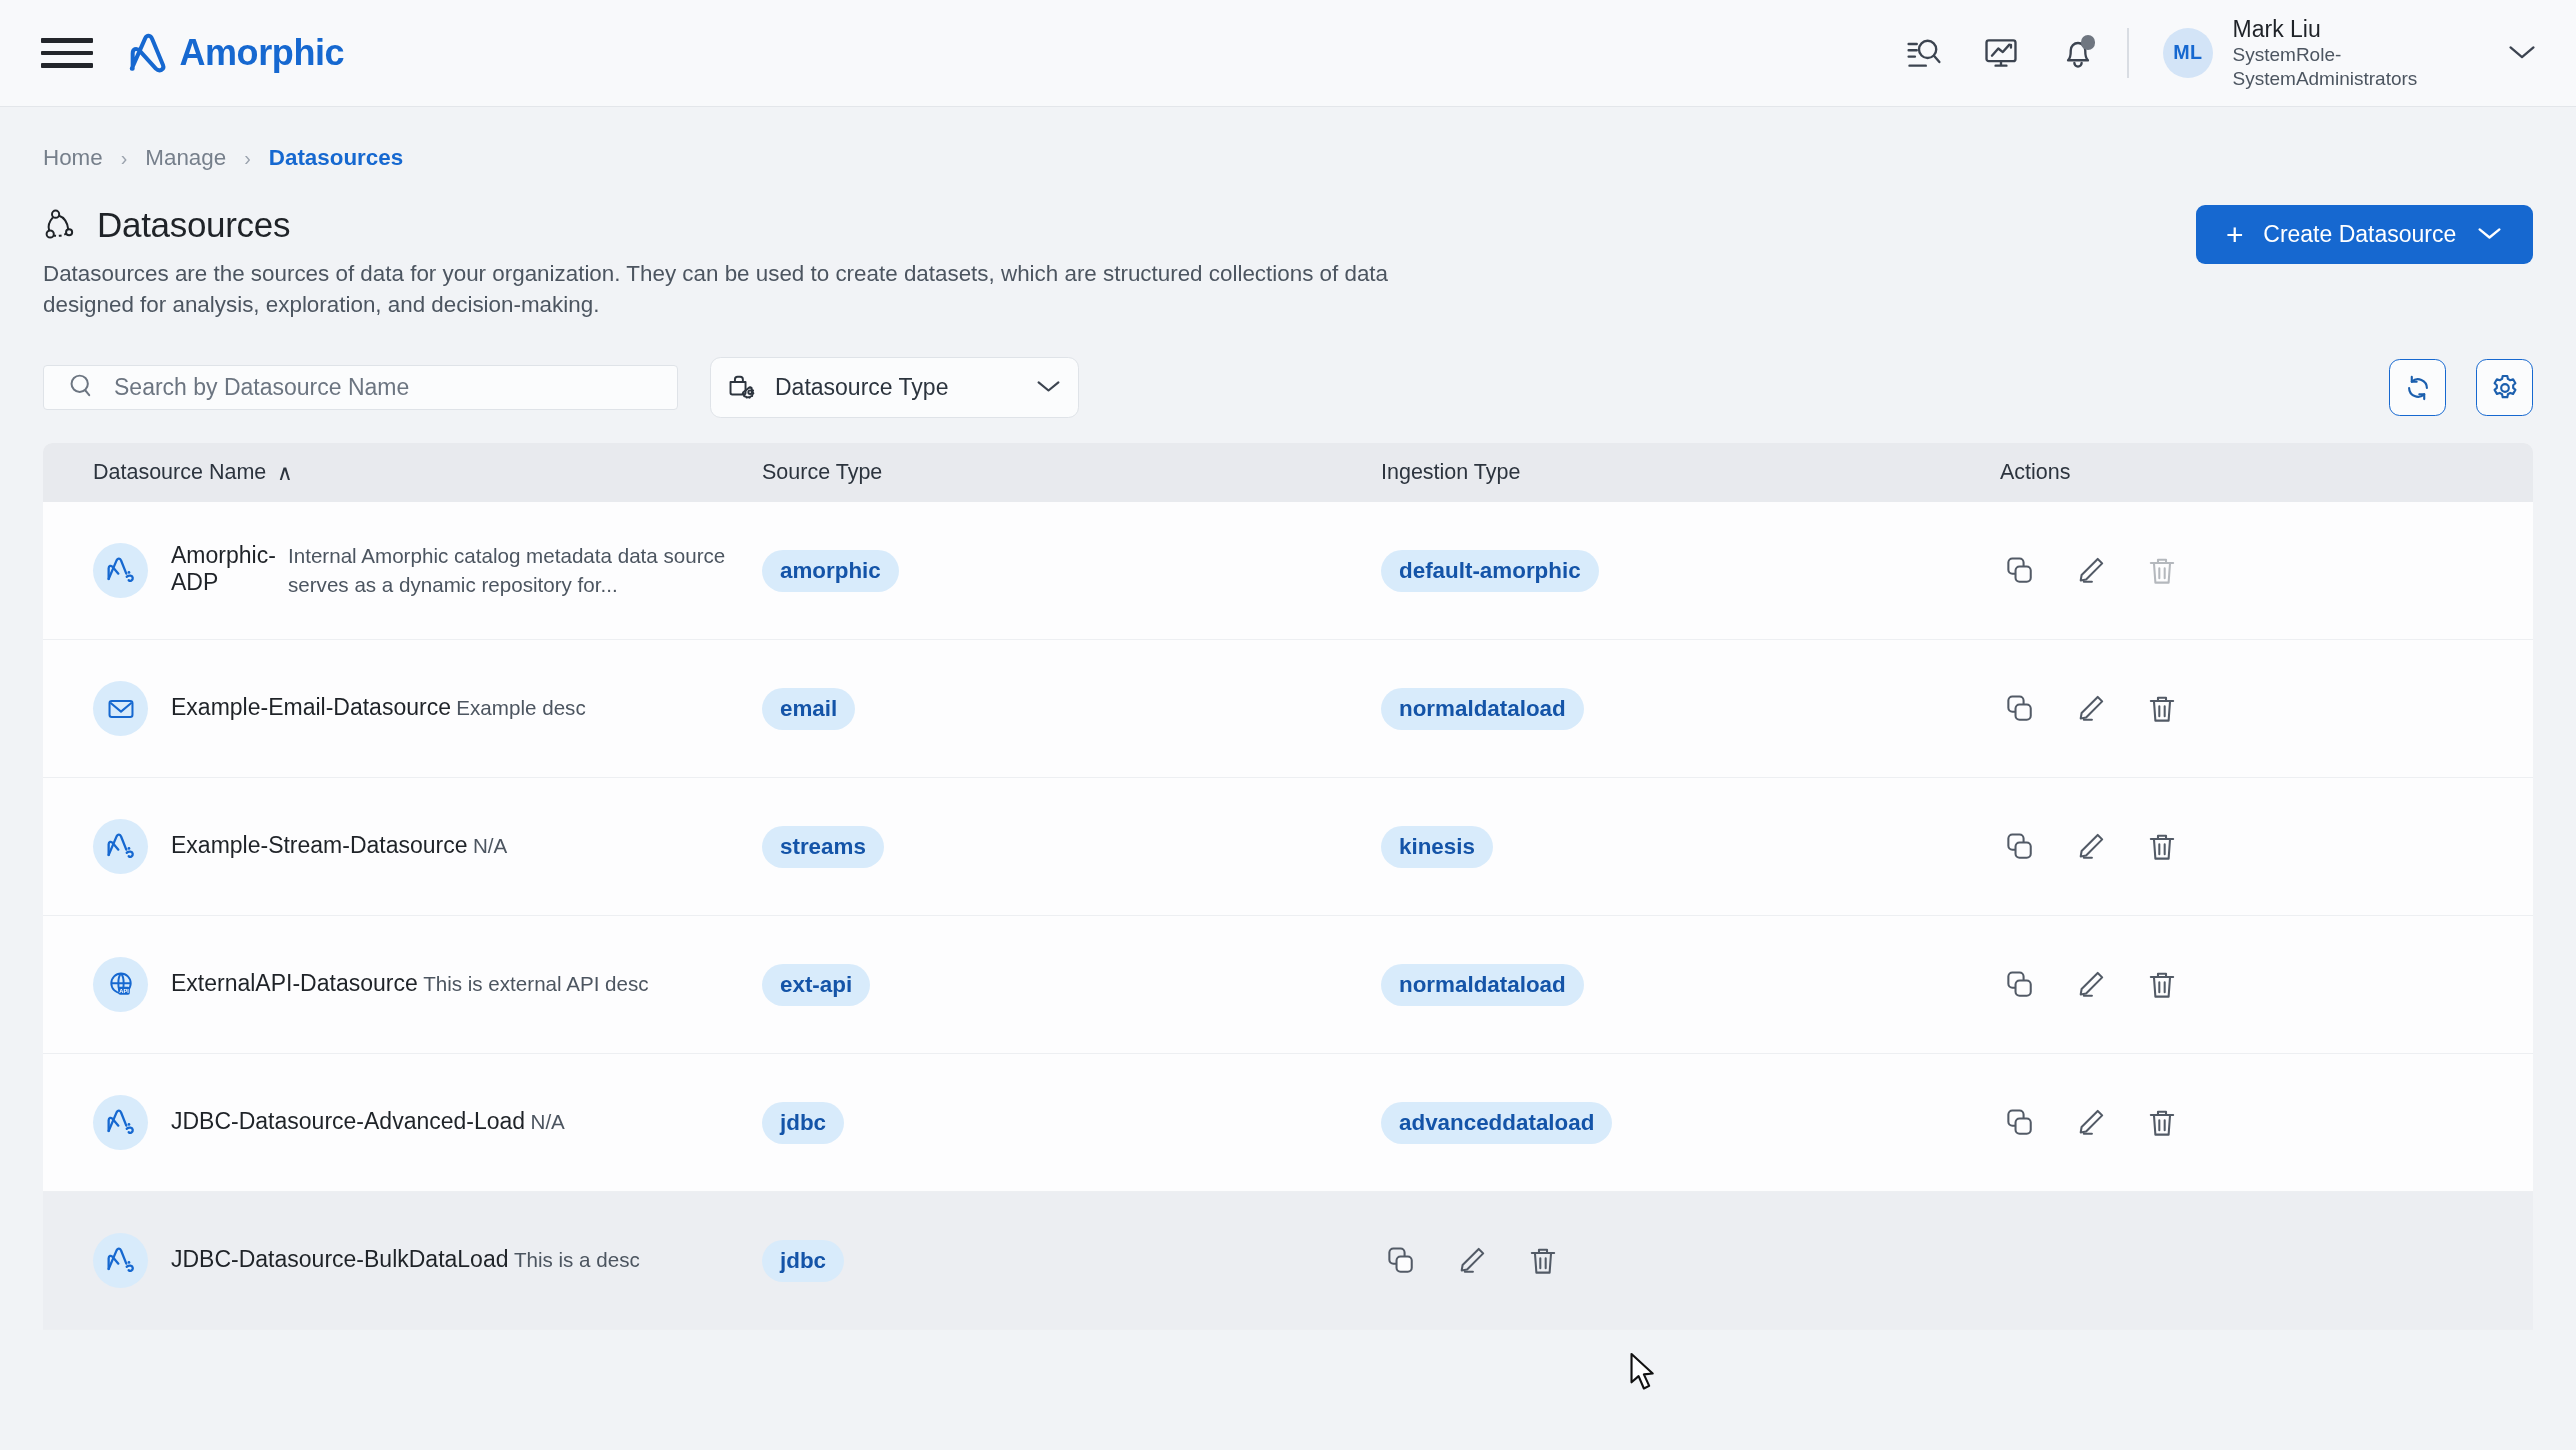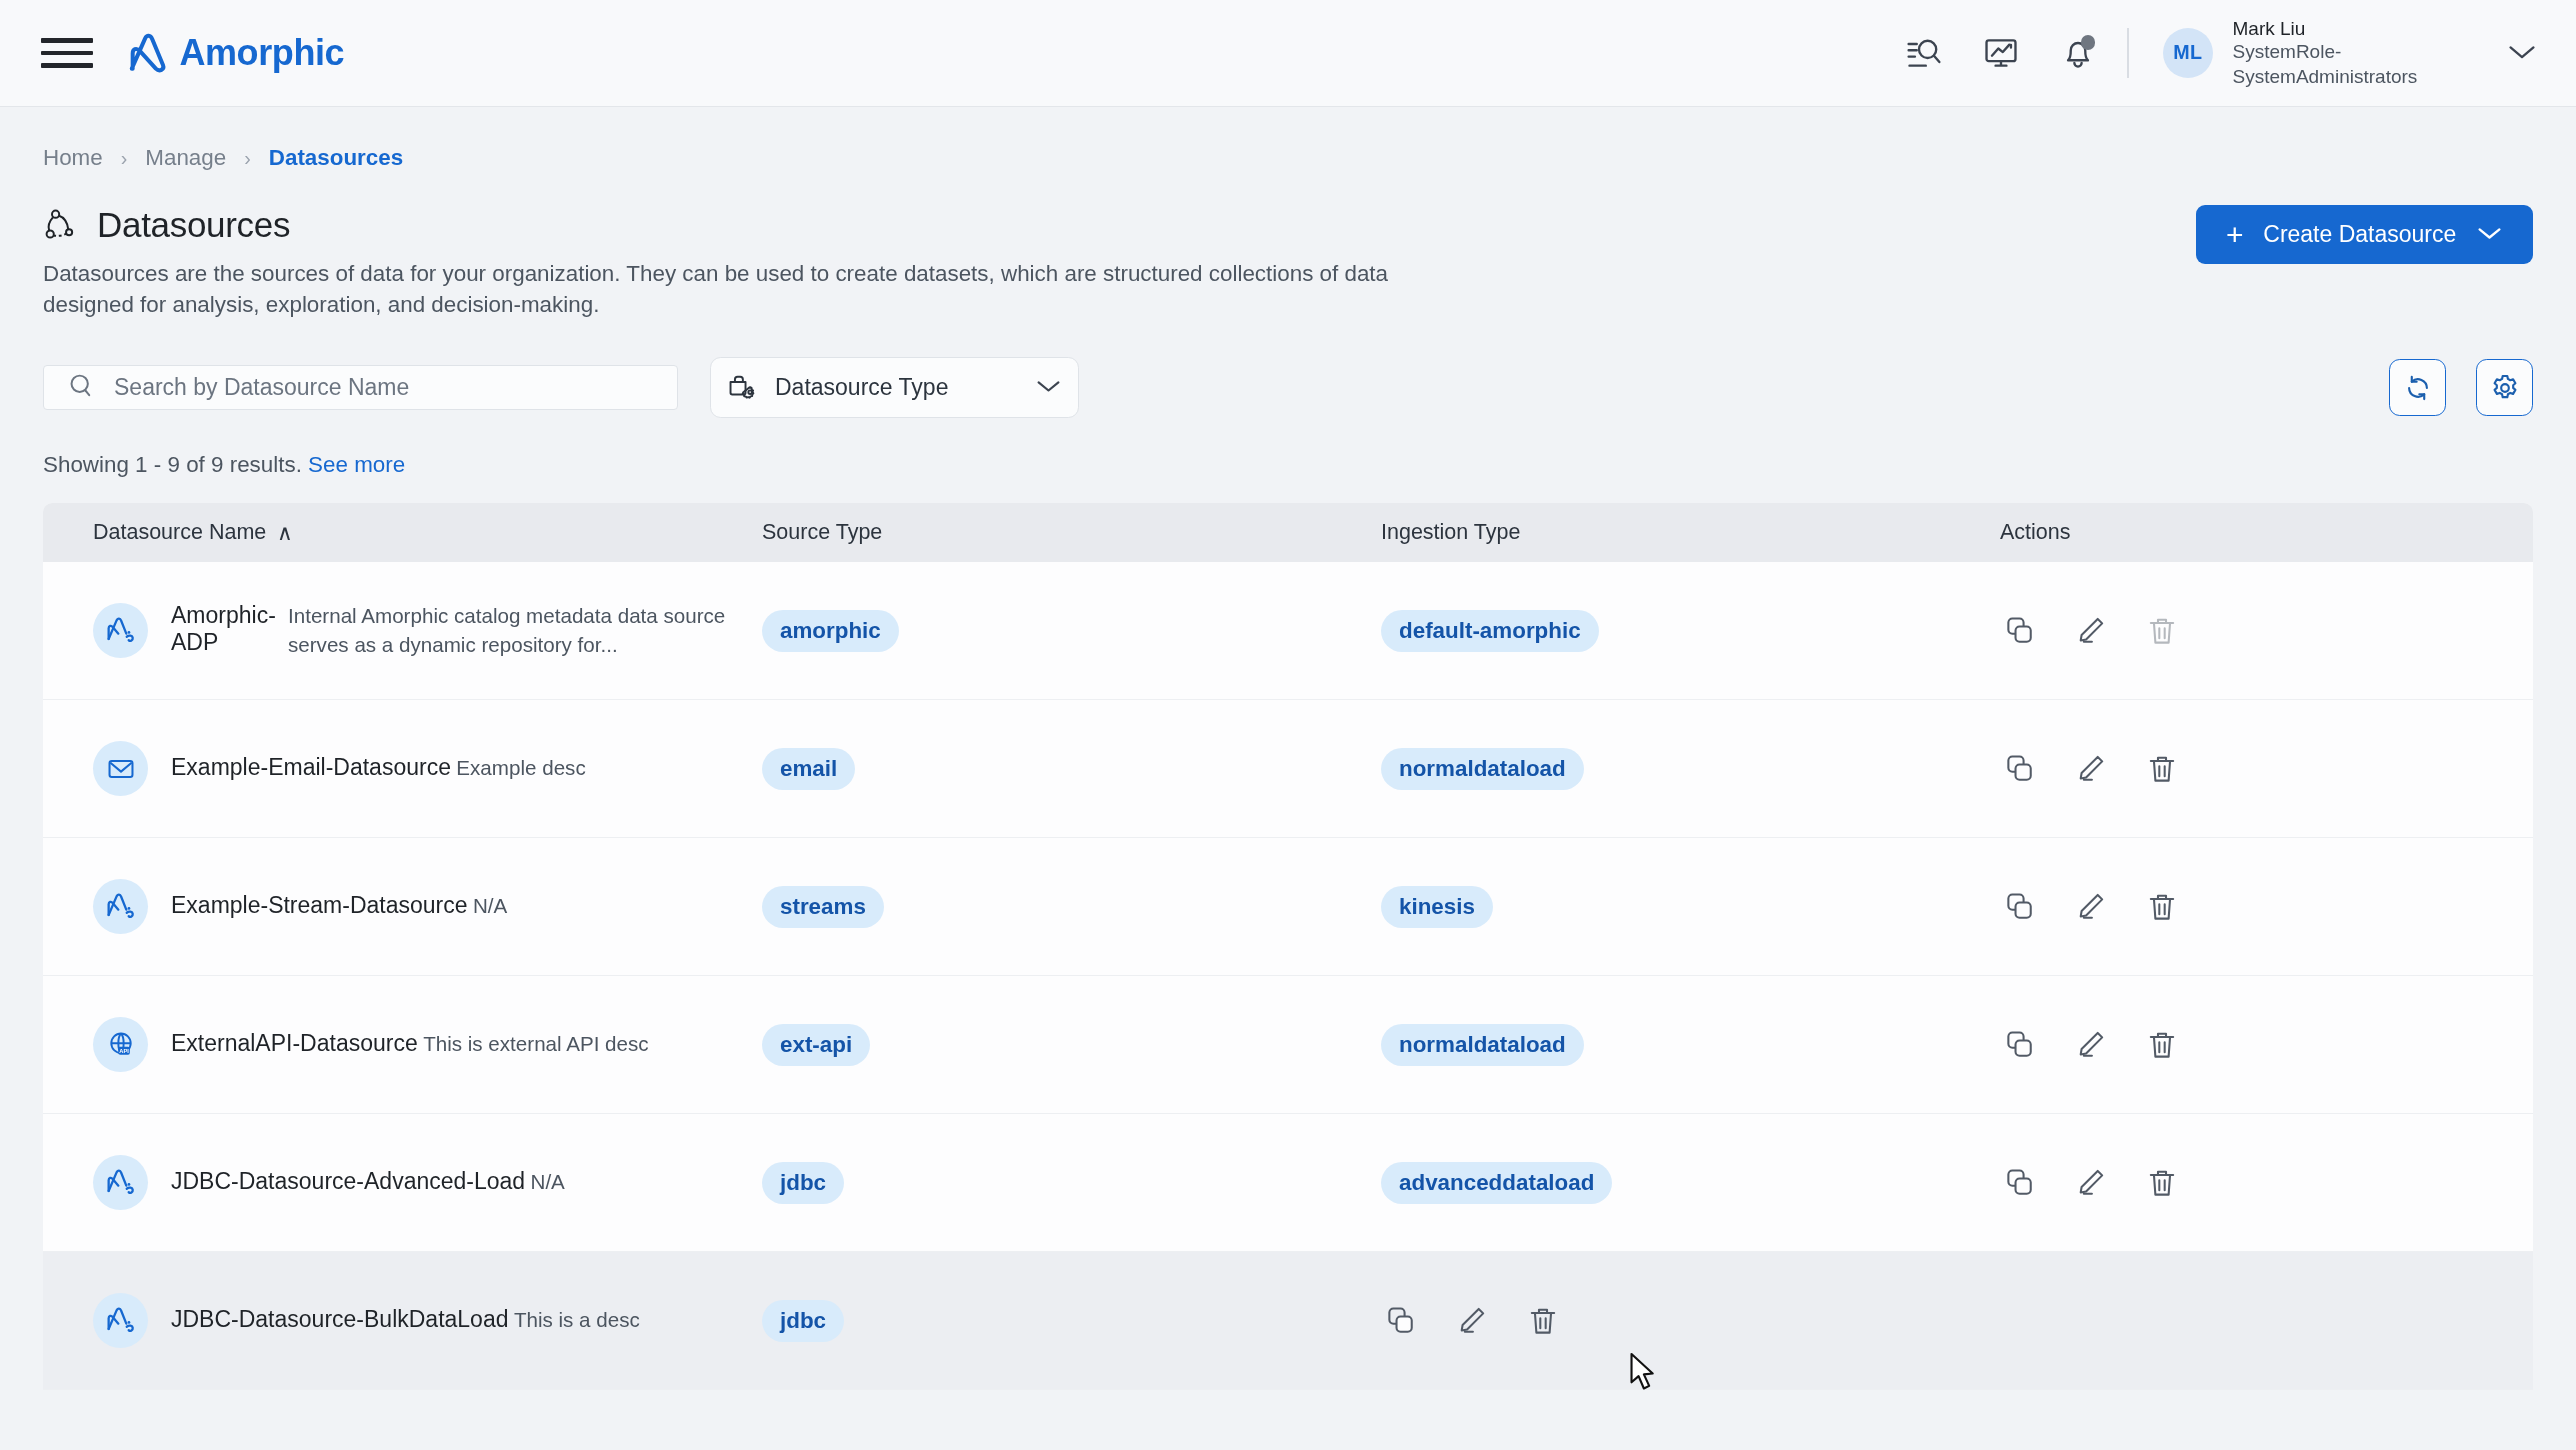--- a/index.html
+++ b/index.html
@@ -28,21 +28,21 @@
   .top-icon { width: 39px; height: 39px; display: flex; align-items: center;
     justify-content: center; cursor: pointer; position: relative; }
   .bell-dot { position: absolute; width: 14.3px; height: 14.3px; border-radius: 50%;
     background: #6f7680; right: 1.8px; top: 1.8px; }
   .vdiv { width: 1.8px; height: 50px; background: #d9dde3; margin: 0 34px 0 30px; }
   .userbox { display: flex; align-items: center; gap: 19.7px; cursor: pointer; }
   .avatar { width: 50px; height: 50px; border-radius: 50%; background: #d3e4f7;
     color: #1668d0; font-size: 19.7px; font-weight: 700; display: flex;
     align-items: center; justify-content: center; letter-spacing: 0.4px; }
   .user-lines { display: flex; flex-direction: column; }
-  .user-name { font-size: 19px; color: #1f2328; line-height: 1.22; }
+  .user-name { font-size: 23px; color: #1f2328; line-height: 1.22; }
   .user-role { font-size: 19px; color: #4c5560; line-height: 1.28; max-width: 233px; }
   .caret-down { margin-left: 70px; }
 
   
   .page { padding: 0 43px; }
   .crumbs { display: flex; align-items: center; gap: 18px; padding: 38px 0 0 0;
     font-size: 22.4px; }
   .crumb { color: #767f8b; cursor: pointer; }
   .crumb.active { color: #1668d0; font-weight: 700; cursor: default; }
   .crumb-sep { color: #9aa2ad; font-size: 19.7px; }
@@ -260,24 +260,20 @@
     <div class="icon-btn">
       <svg width="32" height="32" viewBox="0 0 36 36">
         <g fill="none" stroke="#1b5fae" stroke-width="2.4" stroke-linejoin="round">
           <path d="M15.4 4.5h5.2l.7 3.3 2.6 1.5 3.2-1.1 2.6 4.5-2.5 2.2v3l2.5 2.2-2.6 4.5-3.2-1.1-2.6 1.5-.7 3.3h-5.2l-.7-3.3-2.6-1.5-3.2 1.1-2.6-4.5 2.5-2.2v-3L6.3 12.7l2.6-4.5 3.2 1.1 2.6-1.5z"></path>
           <circle cx="18" cy="18" r="4.3"></circle>
         </g>
       </svg>
     </div>
   </div>
 
-  <div class="results">
-    <span>Showing 1 - 9 of 9 results.</span>
-    <a>See more</a>
-  </div>
 
   <div class="table">
     <div class="thead">
       <div class="th c1">
         <span>Datasource Name</span>
         <span>∧</span>
       </div>
       <div class="th c2">
         <span>Source Type</span>
       </div>

